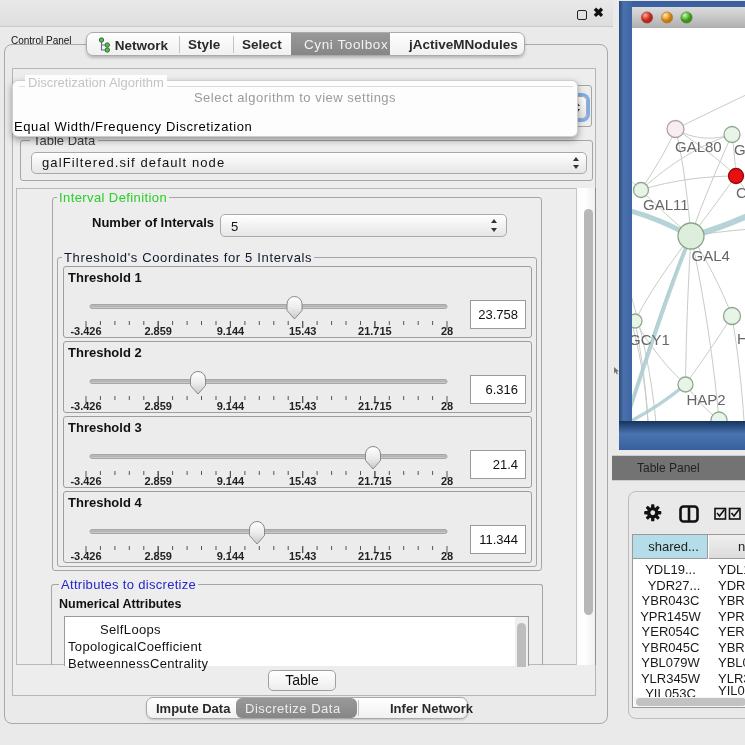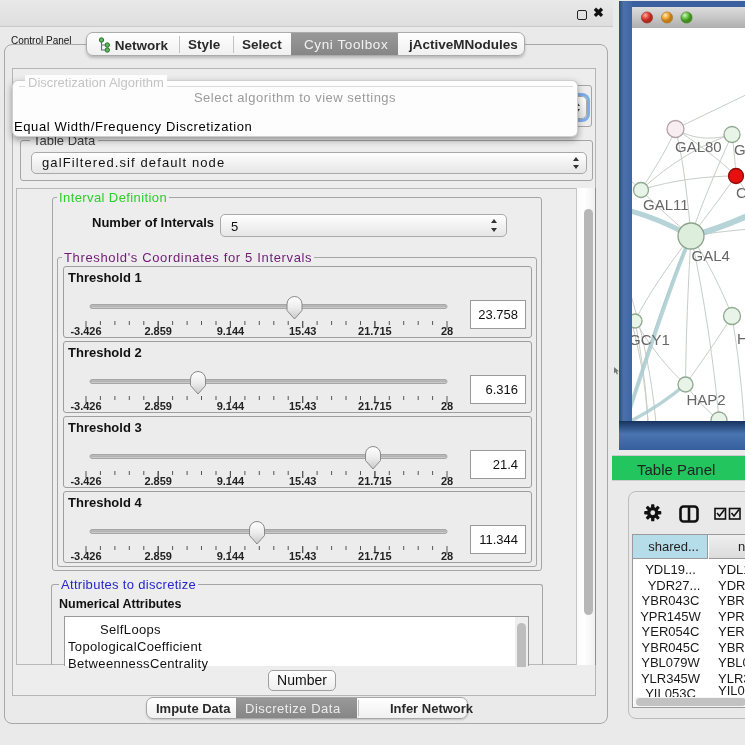--- a/index.html
+++ b/index.html
@@ -14,29 +14,29 @@
 
 #outer { left:4px; top:44px; width:604px; height:680px; background:#eaeaea;
   border:1px solid #a8a8a8; border-radius:8px; }
 #inner { left:12px; top:68px; width:584px; height:628px; background:#ededed;
   border:1px solid #b5b5b5; }
 
 #toptabs { left:86px; top:32px; width:439px; height:24px; background:linear-gradient(#ffffff,#f0f0f0);
   border:1px solid #ababab; border-radius:7px; box-shadow:0 2px 3px rgba(0,0,0,0.22);
   font-size:13.5px; color:#1a1a1a; }
 #toptabs .sep { position:absolute; top:3px; width:1px; height:17px; background:#c3c3c3; }
-#toptabs .sel { position:absolute; left:204px; top:0; width:107px; height:22px;
+#toptabs .sel { position:absolute; left:204px; top:0; width:99px; height:22px;
   background:linear-gradient(#999999,#868686); }
 .tabtxt { position:absolute; top:4px; white-space:nowrap; font-weight:bold; color:#2a2a2a; }
 
 #bottabs { left:146px; top:697px; width:322px; height:22px; background:linear-gradient(#ffffff,#f0f0f0);
   border:1px solid #a8a8a8; border-radius:7px; font-size:13px; color:#1a1a1a;
   box-shadow:0 1px 2px rgba(0,0,0,0.18); }
 #bottabs .sel { position:absolute; left:89px; top:0; width:121px; height:20px;
-  background:linear-gradient(#999999,#868686); }
+  background:linear-gradient(#999999,#868686);border-radius:6px; }
 #bottabs .sep { position:absolute; top:2px; width:1px; height:16px; background:#c3c3c3; }
 
 .group { position:absolute; border:1px solid #a5a5a5; border-radius:3px; }
 .gtitle { position:absolute; top:-8px; font-size:13px; background:#ededed; padding:0 3px; white-space:nowrap; }
 
 .combo { position:absolute; background:linear-gradient(#ffffff,#f3f3f3 45%,#e6e6e6);
   border:1px solid #a9a9a9; border-radius:5px; font-size:13px; color:#111; }
 .combo .cv { position:absolute; left:10px; top:3px; }
 .arr { position:absolute; width:0; height:0; border-left:3.5px solid transparent; border-right:3.5px solid transparent; }
 .arr.up { border-bottom:4.5px solid #333; }
@@ -64,22 +64,22 @@
 
 #netwin { left:619px; top:1px; width:126px; height:449px; }
 #nettop { position:absolute; left:0; top:0; width:126px; height:6px; background:#3b5f9f; }
 #netleft { position:absolute; left:0; top:0; width:13px; height:449px;
   background:linear-gradient(90deg,#2c4a7c,#48700ab 0); background:linear-gradient(90deg,#2c4a7c,#4a71ab 35%,#3e66a5); }
 #netbot { position:absolute; left:0; top:420px; width:126px; height:29px;
   background:linear-gradient(#16335f,#4a74b0 45%,#36609d); }
 #nettitle { position:absolute; left:13px; top:6px; width:113px; height:22px;
   background:linear-gradient(#dcdcdc,#c9c9c9 45%,#aeaeae); border-bottom:1px solid #7e7e7e; }
 #netcanvas { position:absolute; left:13px; top:27px; width:113px; height:393px; background:#fff; }
-#tpbar { left:612px; top:455px; width:133px; height:26px; background:#22c55e;
-  border-top:1px solid #cccccc; border-bottom:1px solid #cdcdcd; font-size:15px; color:#222; }
+#tpbar { left:612px; top:455px; width:133px; height:26px; background:#737373;
+  border-top:1px solid #cccccc; border-bottom:1px solid #cdcdcd; font-size:12px; color:#222; }
 #tablebox { left:628px; top:491px; width:130px; height:228px; background:#e9e9e9;
   border:1px solid #bdbdbd; border-radius:8px; }
 #tbl { left:632px; top:534px; width:113px; height:174px; background:#fff; border:1px solid #9a9a9a; border-right:none; }
 .hdr1 { position:absolute; left:0; top:0; width:75px; height:24px; background:#b5dde9;
   border-right:1px solid #9a9a9a; border-bottom:1px solid #9a9a9a; font-size:13px; color:#222; text-align:center; padding-top:4px; text-indent:7px;}
 .hdr2 { position:absolute; left:76px; top:0; width:37px; height:24px; background:linear-gradient(#efefef,#dcdcdc);
   border-bottom:1px solid #9a9a9a; font-size:13px; color:#222; padding:4px 0 0 29px; }
 .trow { position:absolute; font-size:13px; color:#1a1a1a; width:75px; text-align:center; }
 .trow2 { position:absolute; left:85px; font-size:13px; color:#1a1a1a; white-space:nowrap; }
 #hsb { position:absolute; left:1px; top:162px; width:112px; height:10px; background:#f5f5f5; }
@@ -145,21 +145,21 @@
 </div>
 <div class="abs" style="left:92px; top:215px; font-size:13px; font-weight:bold; color:#111;text-align:right;">Number of Intervals</div>
 <div class="combo" style="left:220px; top:214px; width:287px; height:23px;">
   <span class="cv" style="top:4px;">5</span>
   <div class="arr up" style="right:9px; top:4px;"></div>
   <div class="arr dn" style="right:9px; bottom:4px;"></div>
 </div>
 
 
 <div class="group" style="left:57px; top:257px; width:480px; height:310px;">
-  <span class="gtitle" style="left:4px; padding:0 2px; color:#701a75; letter-spacing:0.65px;">Threshold's Coordinates for 5 Intervals</span>
+  <span class="gtitle" style="left:4px; padding:0 2px; color:#0f172a; letter-spacing:0.65px;">Threshold's Coordinates for 5 Intervals</span>
 </div>
 
 
 <svg width="0" height="0">
     <defs>
       <linearGradient id="thumbg" x1="0" y1="0" x2="0" y2="1">
         <stop offset="0%" stop-color="#ffffff"></stop>
         <stop offset="50%" stop-color="#ececec"></stop>
         <stop offset="100%" stop-color="#c9c9c9"></stop>
       </linearGradient>
@@ -353,21 +353,21 @@
 <div class="abs" style="left:59px; top:597px; font-size:12.5px; font-weight:bold; color:#111;">Numerical Attributes</div>
 <div class="abs" style="left:64px; top:616px; width:465px; height:50px; background:#fff; border:1px solid #9a9a9a; border-bottom:none; font-size:13px; color:#111;">
   <div style="position:absolute; left:3px; top:5px; letter-spacing:0.35px;margin-left:32px;">SelfLoops</div>
   <div style="position:absolute; left:3px; top:21.8px; letter-spacing:0.35px;">TopologicalCoefficient</div>
   <div style="position:absolute; left:3px; top:38.5px; letter-spacing:0.35px;">BetweennessCentrality</div>
   <div style="position:absolute; right:0; top:0; width:13px; height:50px; background:#efefef;">
     <div style="position:absolute; left:2px; top:6px; width:9px; height:44px; background:#bdbdbd; border-radius:5px 5px 0 0;"></div>
   </div>
 </div>
 
-<div class="abs" id="applybtn">Number</div>
+<div class="abs" id="applybtn">Table</div>
 
 
 <div class="abs" id="bottabs">
   <span class="tabtxt" style="left:9px; top:3px;">Impute Data</span>
   <div class="sel">
       <span class="tabtxt" style="left:9px; top:3px; color:#ececec; font-weight:normal; letter-spacing:0.5px;">Discretize Data</span>
     </div>
   <div class="sep" style="left:211px;"></div>
   <span class="tabtxt" style="left:224px; top:3px;padding-left:19px;">Infer Network</span>
 </div>

